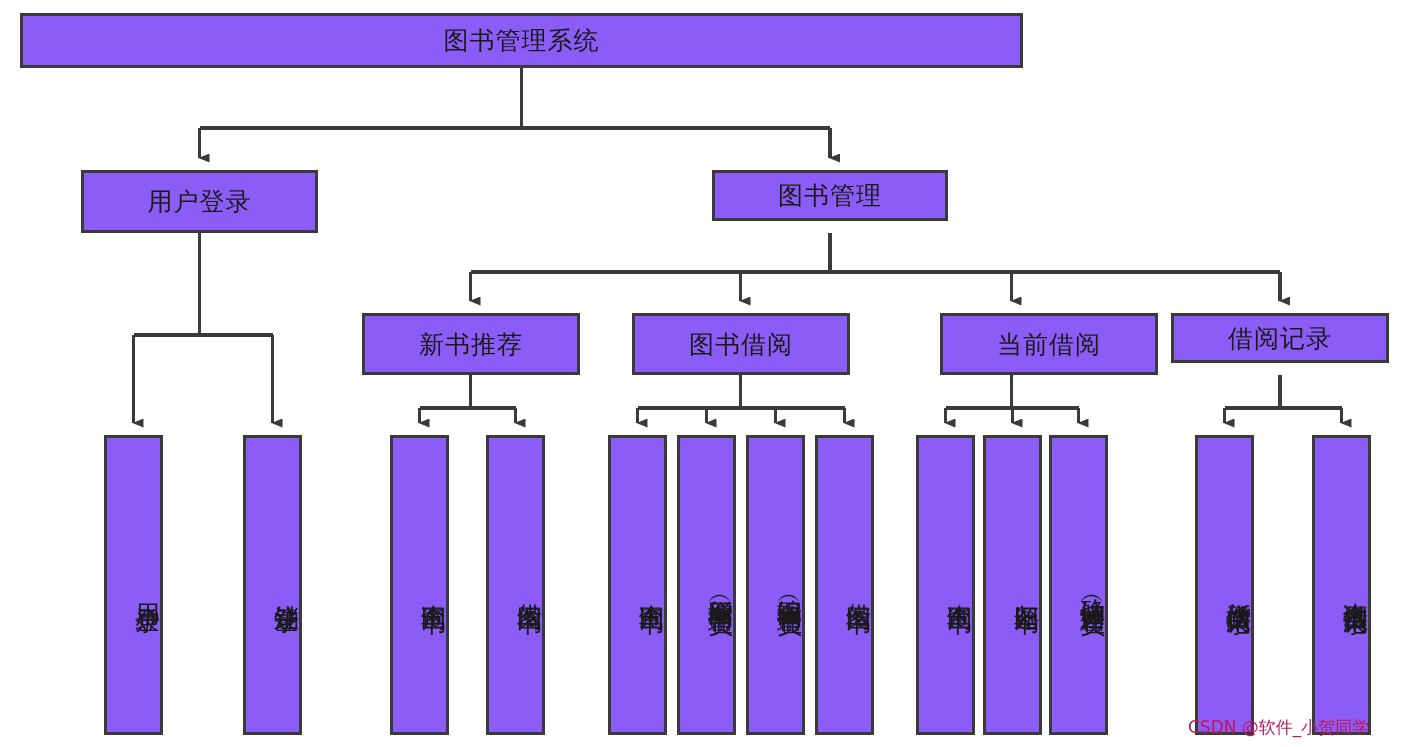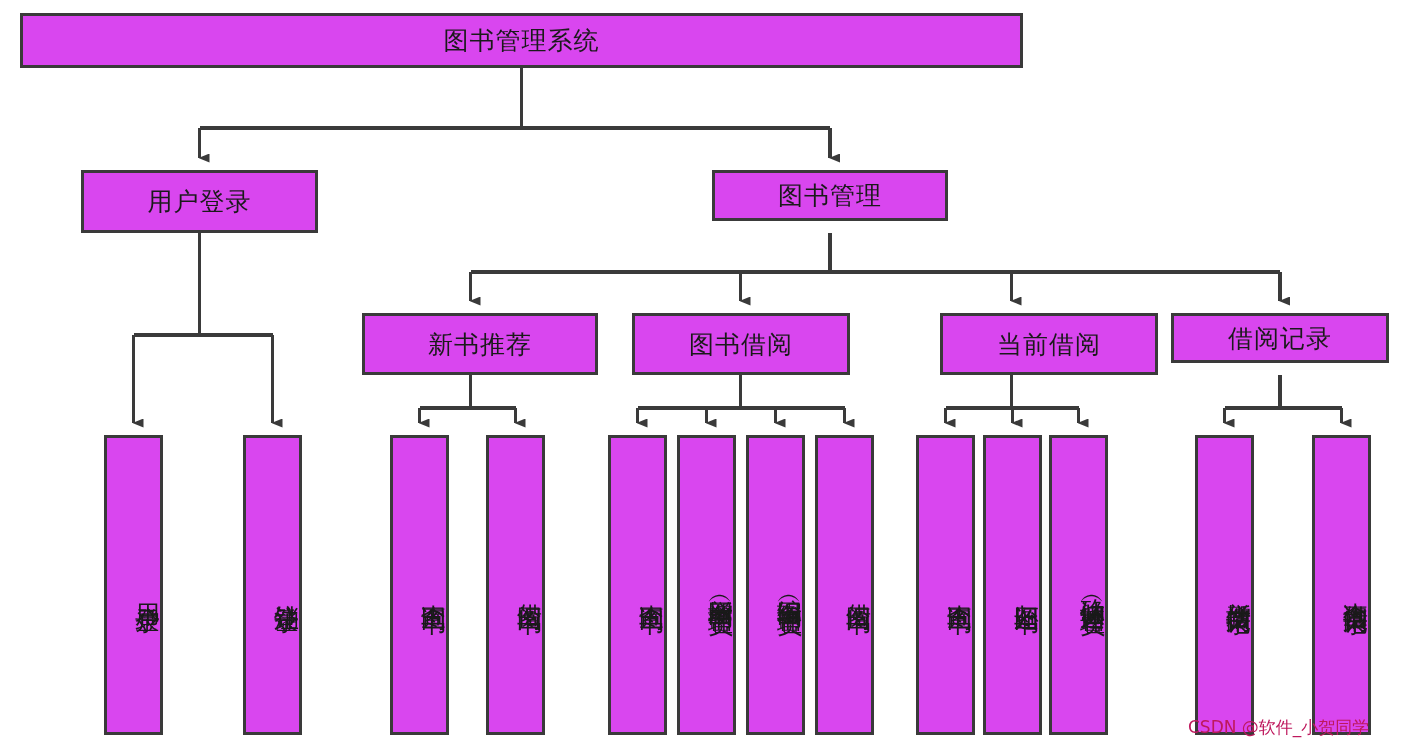--- a/index.html
+++ b/index.html
@@ -21,21 +21,21 @@
     position: absolute;
     left: 0;
     top: 0;
     width: 1405px;
     height: 747px;
   }
   .node-box {
     position: absolute;
     box-sizing: border-box;
     border: 3px solid #3a3a3a;
-    background: #d946ef;
+    background: #8b5cf6;
     display: flex;
     align-items: center;
     justify-content: center;
     color: #1a1a1a;
   }
   .node-box.horiz {
     font-size: 25px;
     letter-spacing: 1px;
   }
   .node-box.vert {
@@ -120,21 +120,21 @@
     <span class="node-label">图书管理系统</span>
   </div>
 
   <div class="node-box horiz" style="left:81px; top:170px; width:237px; height:63px;">
     <span class="node-label">用户登录</span>
   </div>
   <div class="node-box horiz" style="left:712px; top:170px; width:236px; height:51px;">
     <span class="node-label">图书管理</span>
   </div>
 
-  <div class="node-box horiz" style="left:362px; top:313px; width:236px; height:62px;">
+  <div class="node-box horiz" style="left:362px; top:313px; width:218px; height:62px;">
     <span class="node-label">新书推荐</span>
   </div>
   <div class="node-box horiz" style="left:632px; top:313px; width:218px; height:62px;">
     <span class="node-label">图书借阅</span>
   </div>
   <div class="node-box horiz" style="left:940px; top:313px; width:218px; height:62px;">
     <span class="node-label">当前借阅</span>
   </div>
   <div class="node-box horiz" style="left:1171px; top:313px; width:218px; height:50px;">
     <span class="node-label">借阅记录</span>

